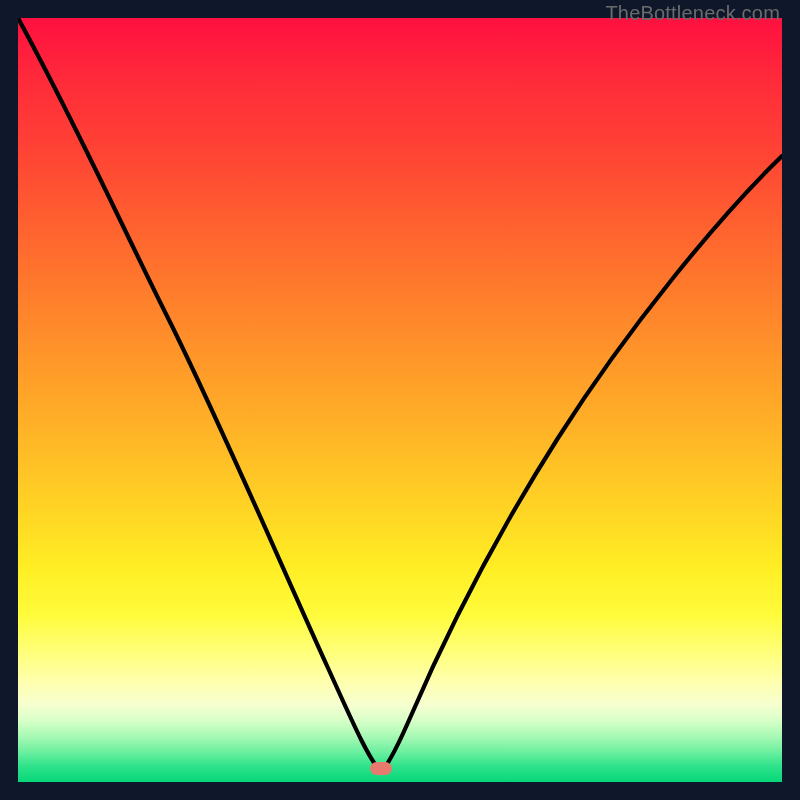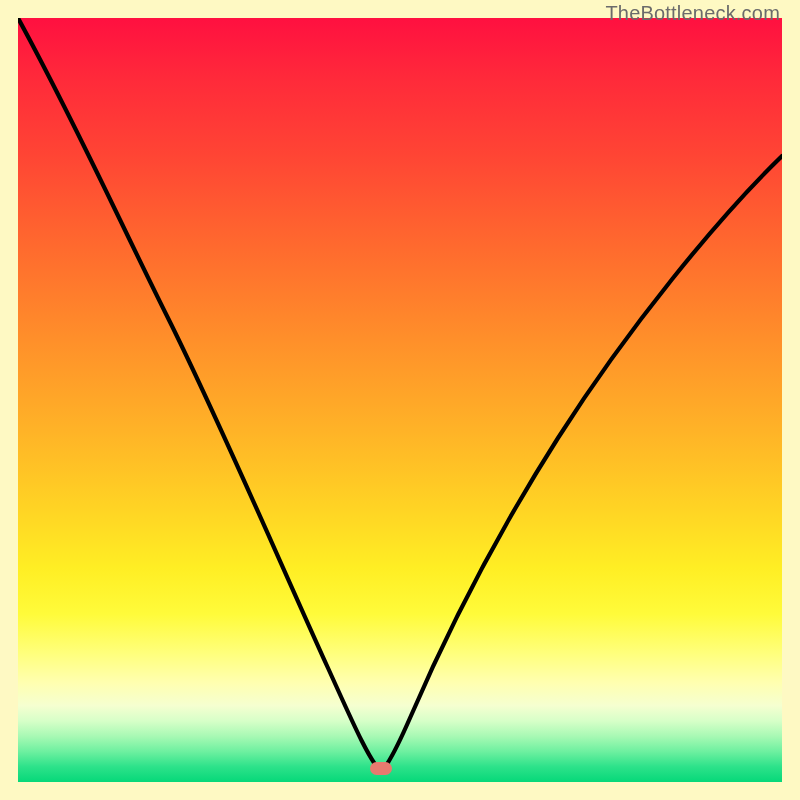--- a/index.html
+++ b/index.html
@@ -8,21 +8,21 @@
     width: 800px;
     height: 800px;
     background: #000;
     overflow: hidden;
     font-family: Arial, Helvetica, sans-serif;
   }
   .frame {
     position: relative;
     width: 800px;
     height: 800px;
-    background: #fef9c3;
+    background: #0f172a;
   }
   .plot {
     position: absolute;
     left: 18px;
     top: 18px;
     width: 764px;
     height: 764px;
     
     background: linear-gradient(to bottom,
       #ff1040 0%,

